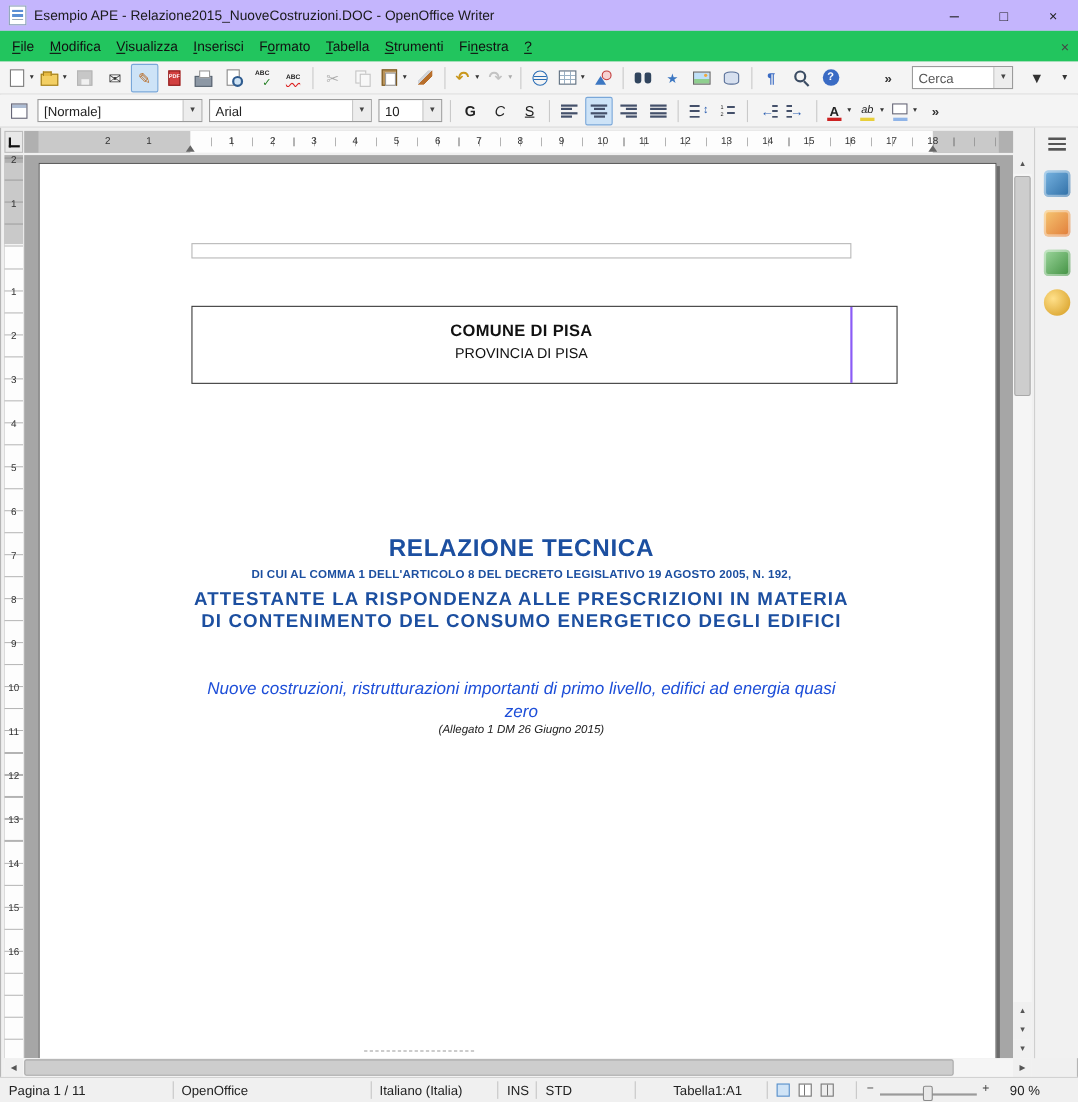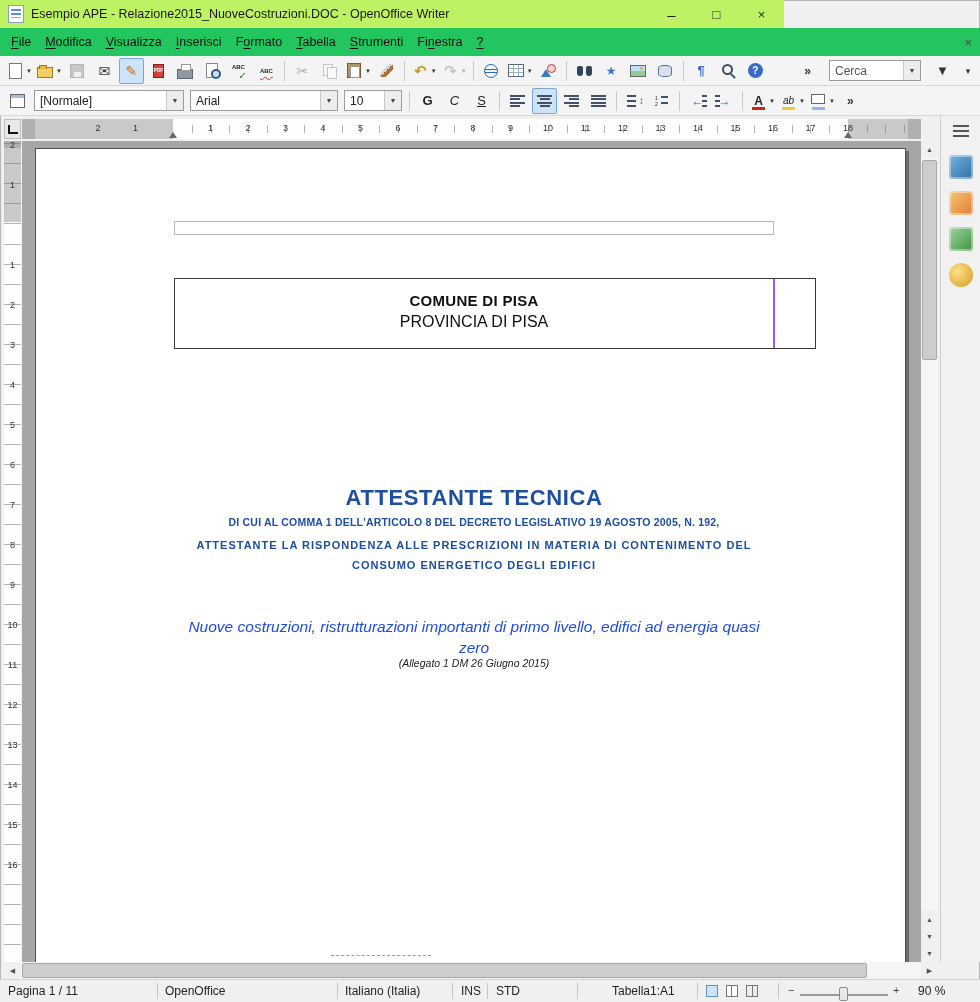--- a/index.html
+++ b/index.html
@@ -1,20 +1,20 @@
 <!DOCTYPE html>
 <html style="--accent: #1c4fa0;"><head>
 <meta charset="utf-8">
 <style>
   html,body{margin:0;padding:0}
   body{width:980px;height:1002px;position:relative;overflow:hidden;
        font-family:"Liberation Sans","DejaVu Sans",sans-serif;background:#f0f0f0;
        box-shadow:inset 0 0 0 1px #b5b5b5}
   
-  .titlebar{position:absolute;left:0;top:0;width:784px;height:28px;background:#bef264;
+  .titlebar{position:absolute;left:0;top:0;width:980px;height:28px;background:#c4b5fd;
             display:flex;align-items:center;border-bottom:1px solid #e3e3e3}
   .appicon{width:14px;height:16px;background:#fff;border:1px solid #8aa0b8;margin-left:8px;position:relative;flex:0 0 auto}
   .appicon::after{content:"";position:absolute;left:2px;top:3px;right:2px;height:10px;
       background:linear-gradient(#5b8fd4 0 2px,transparent 2px 4px,#5b8fd4 4px 6px,transparent 6px 8px,#9aaabb 8px 9px,transparent 9px)}
   .wtitle{font-size:12.5px;color:#1a1a1a;margin-left:7px;white-space:nowrap}
   .wctrls{margin-left:auto;display:flex;height:100%}
   .wctrl{width:45px;height:100%;display:flex;align-items:center;justify-content:center;font-size:13px;color:#222}
   .wctrl.mini{font-size:15px}
   
   .menubar{position:absolute;left:0;top:28px;width:980px;height:28px;background:#22c55e;
@@ -132,25 +132,25 @@
   
   .canvas{position:absolute;left:22px;top:141px;width:899px;height:821px;background:#a6a6a6;overflow:hidden}
   .page{position:absolute;left:13px;top:7px;width:871px;height:1200px;background:#fff;border:1px solid #4f4f4f;
         box-shadow:3px 3px 0 rgba(0,0,0,.35);box-sizing:border-box}
   .empty-frame{position:absolute;left:138px;top:72px;width:598px;height:12px;border:1px solid #b8b8b8}
   .org-table{position:absolute;left:138px;top:129px;width:642px;height:71px;border:1px solid #3a3a3a;
              display:flex;box-sizing:border-box}
   .org-cell1{width:600px;border-right:2px solid #8b5cf6;text-align:center;box-sizing:border-box;padding-top:13px}
   .org-cell2{flex:1}
   .org1{font-size:15px;font-weight:bold;color:#111;letter-spacing:.3px}
-  .org2{font-size:16px;color:#111;margin-top:4px}
+  .org2{font-size:13px;color:#111;margin-top:4px}
   .doc-title,.doc-law,.doc-statement,.doc-subject,.doc-note{position:absolute;left:138px;width:600px;text-align:center}
   .doc-title{top:336px;font-size:22px;font-weight:bold;color:var(--accent,#1c4fa0);letter-spacing:.6px}
   .doc-law{top:367px;font-size:10.5px;font-weight:bold;color:var(--accent,#1c4fa0);letter-spacing:.2px}
-  .doc-statement{top:386px;font-size:11px;font-weight:bold;color:var(--accent,#1c4fa0);letter-spacing:1px;line-height:20px}
+  .doc-statement{top:386px;font-size:17px;font-weight:bold;color:var(--accent,#1c4fa0);letter-spacing:1px;line-height:20px}
   .doc-subject{top:467px;font-size:15.5px;font-style:italic;color:#1d4ed8;line-height:21px}
   .doc-note{top:508px;font-size:10.5px;font-style:italic;color:#222}
   .page-mark{position:absolute;left:295px;top:806px;width:100px;border-top:1px dashed #999}
   
   .vscroll{position:absolute;left:921px;top:141px;width:17px;height:821px;background:#f5f5f5}
   .sbn{position:absolute;width:17px;height:17px;display:flex;align-items:center;justify-content:center;
        font-size:7px;color:#555;background:#f0f0f0}
   .vscroll .up{top:0}.vscroll .navp{bottom:34px}.vscroll .navn{bottom:17px}.vscroll .down{bottom:0}
   .vthumb{position:absolute;top:19px;left:1px;width:15px;height:200px;background:#cdcdcd;border:1px solid #a8a8a8;box-sizing:border-box;border-radius:2px}
   .hscroll{position:absolute;left:4px;top:962px;width:934px;height:17px;background:#f5f5f5}
@@ -443,21 +443,21 @@
 <div class="canvas">
   <div class="page">
     <div class="empty-frame"></div>
     <div class="org-table">
       <div class="org-cell1">
         <div class="org1">COMUNE DI PISA</div>
         <div class="org2">PROVINCIA DI PISA</div>
       </div>
       <div class="org-cell2"></div>
     </div>
-    <div class="doc-title">ATTESTANTE TECNICA</div>
+    <div class="doc-title">RELAZIONE TECNICA</div>
     <div class="doc-law">DI CUI AL COMMA 1 DELL'ARTICOLO 8 DEL DECRETO LEGISLATIVO 19 AGOSTO 2005, N. 192,</div>
     <div class="doc-statement">ATTESTANTE LA RISPONDENZA ALLE PRESCRIZIONI IN MATERIA DI CONTENIMENTO DEL CONSUMO ENERGETICO DEGLI EDIFICI</div>
     <div class="doc-subject">Nuove costruzioni, ristrutturazioni importanti di primo livello, edifici ad energia quasi zero</div>
     <div class="doc-note">(Allegato 1 DM 26 Giugno 2015)</div>
     <div class="page-mark"></div>
   </div>
 </div>
 
 <div class="vscroll">
   <span class="sbn up">▲</span>

